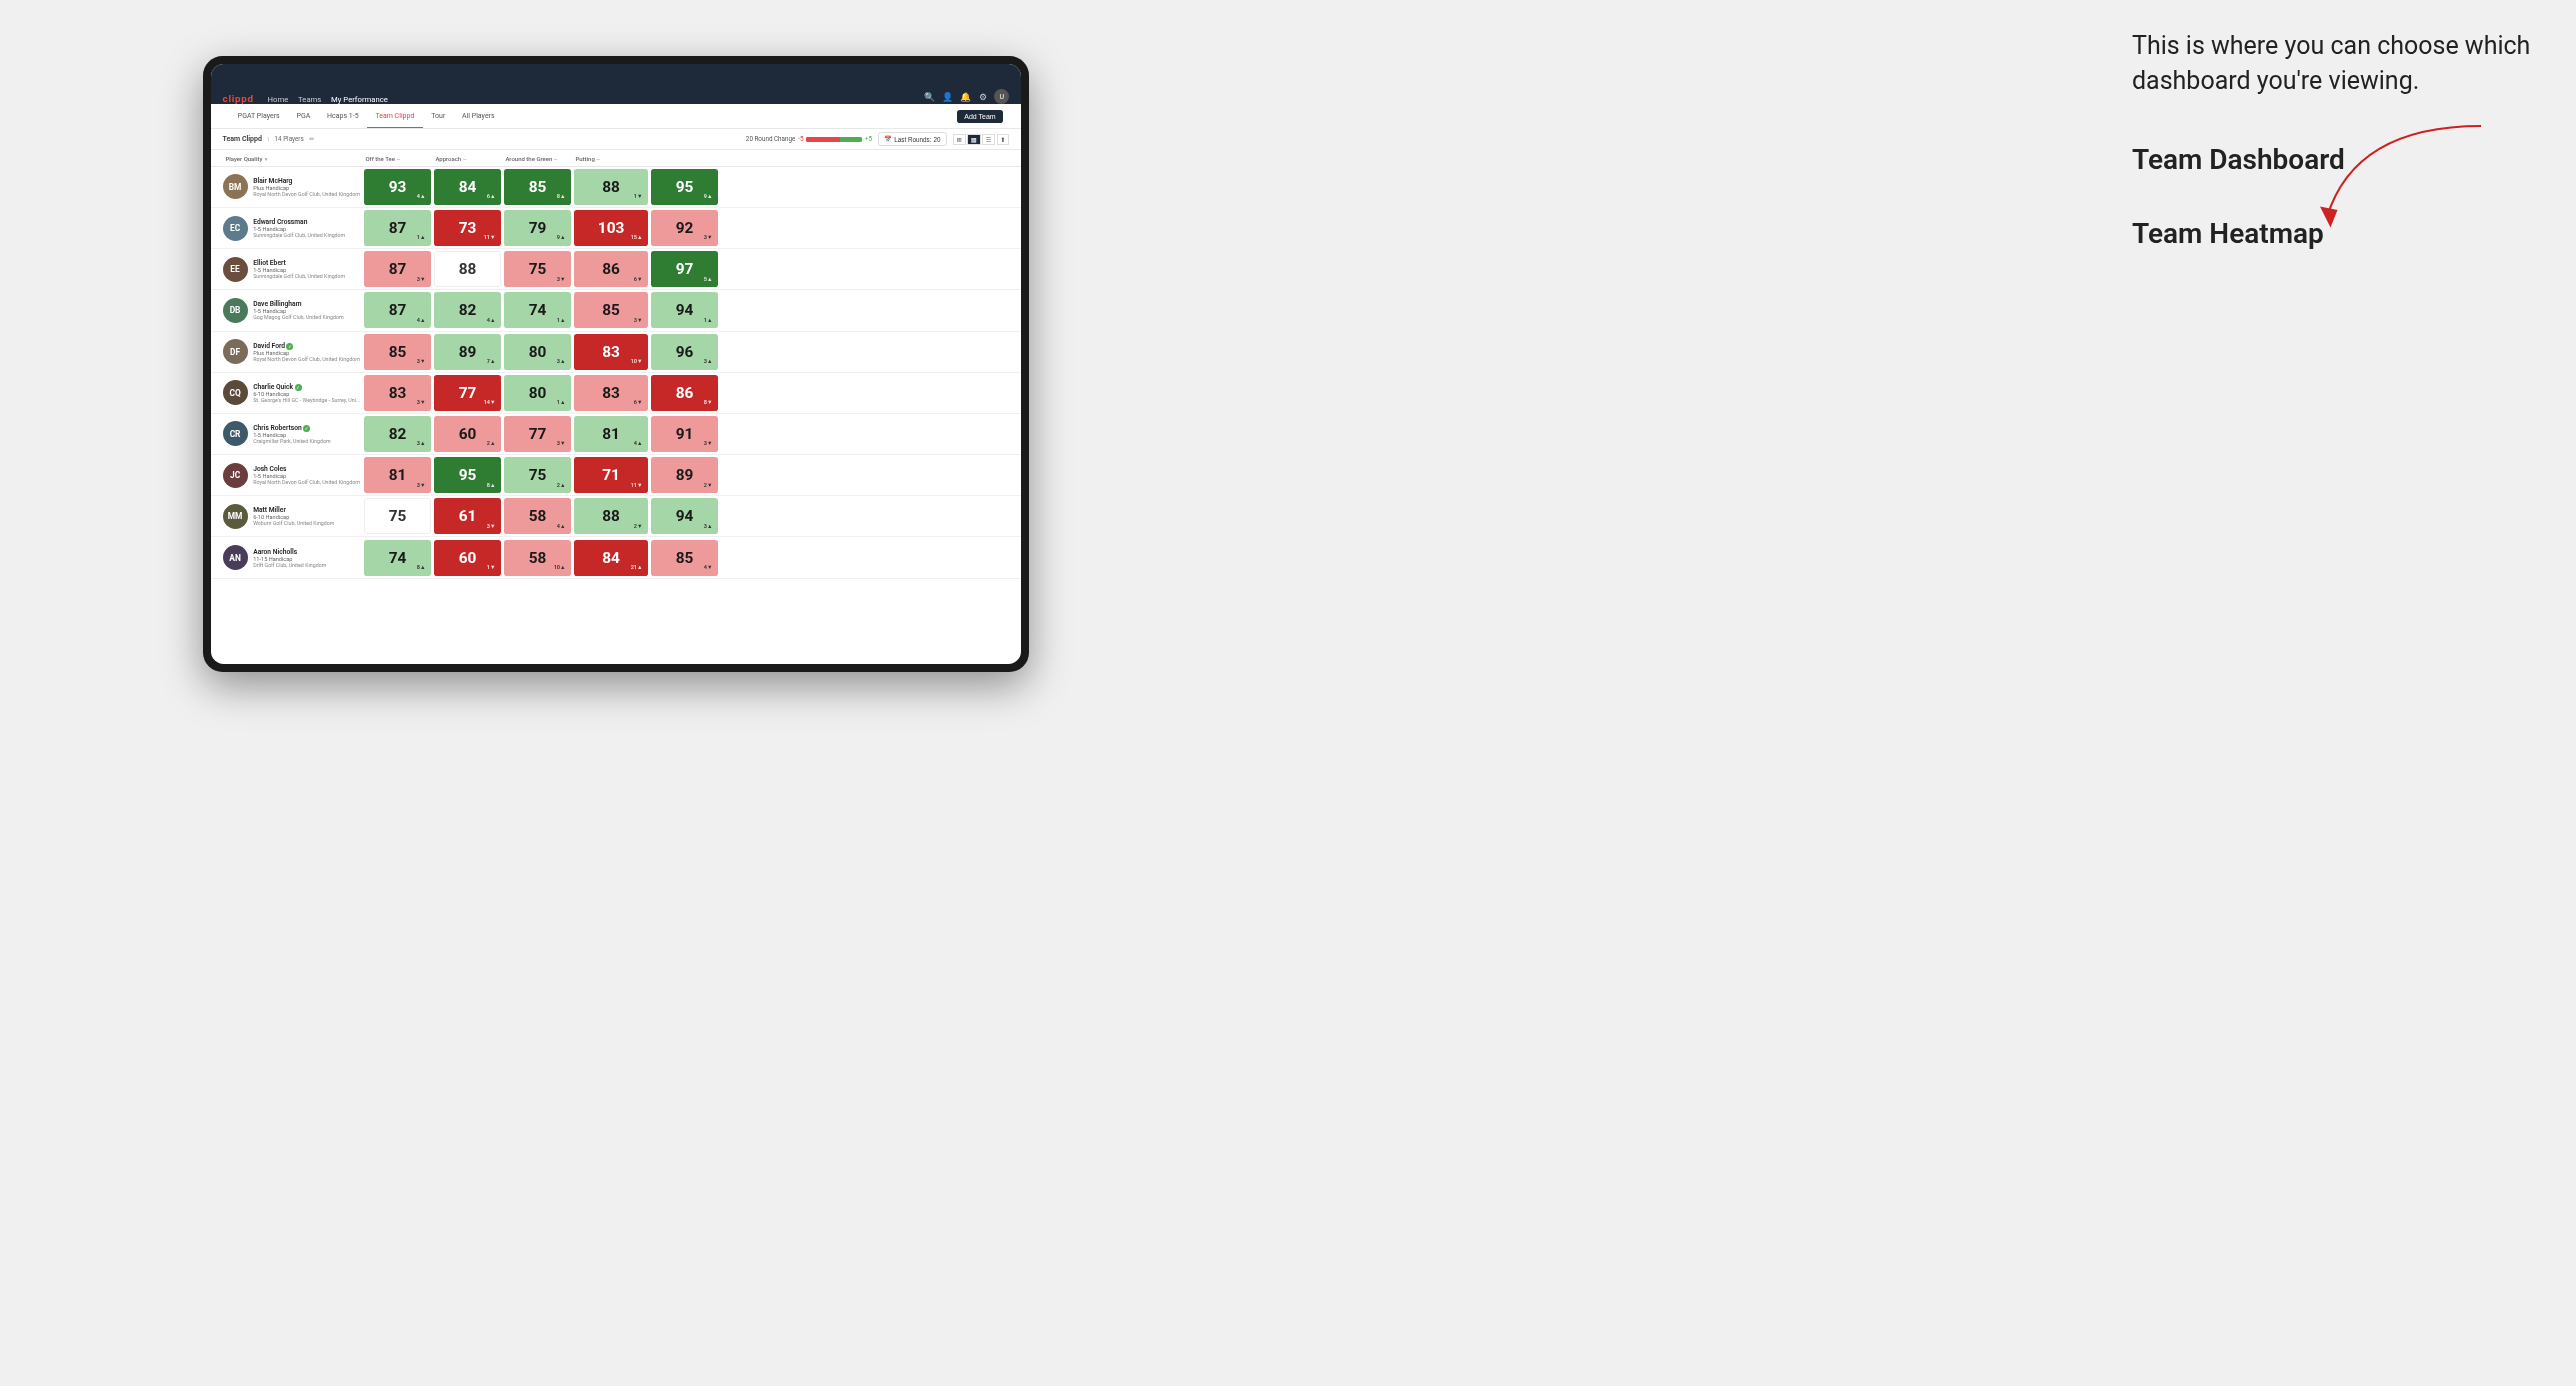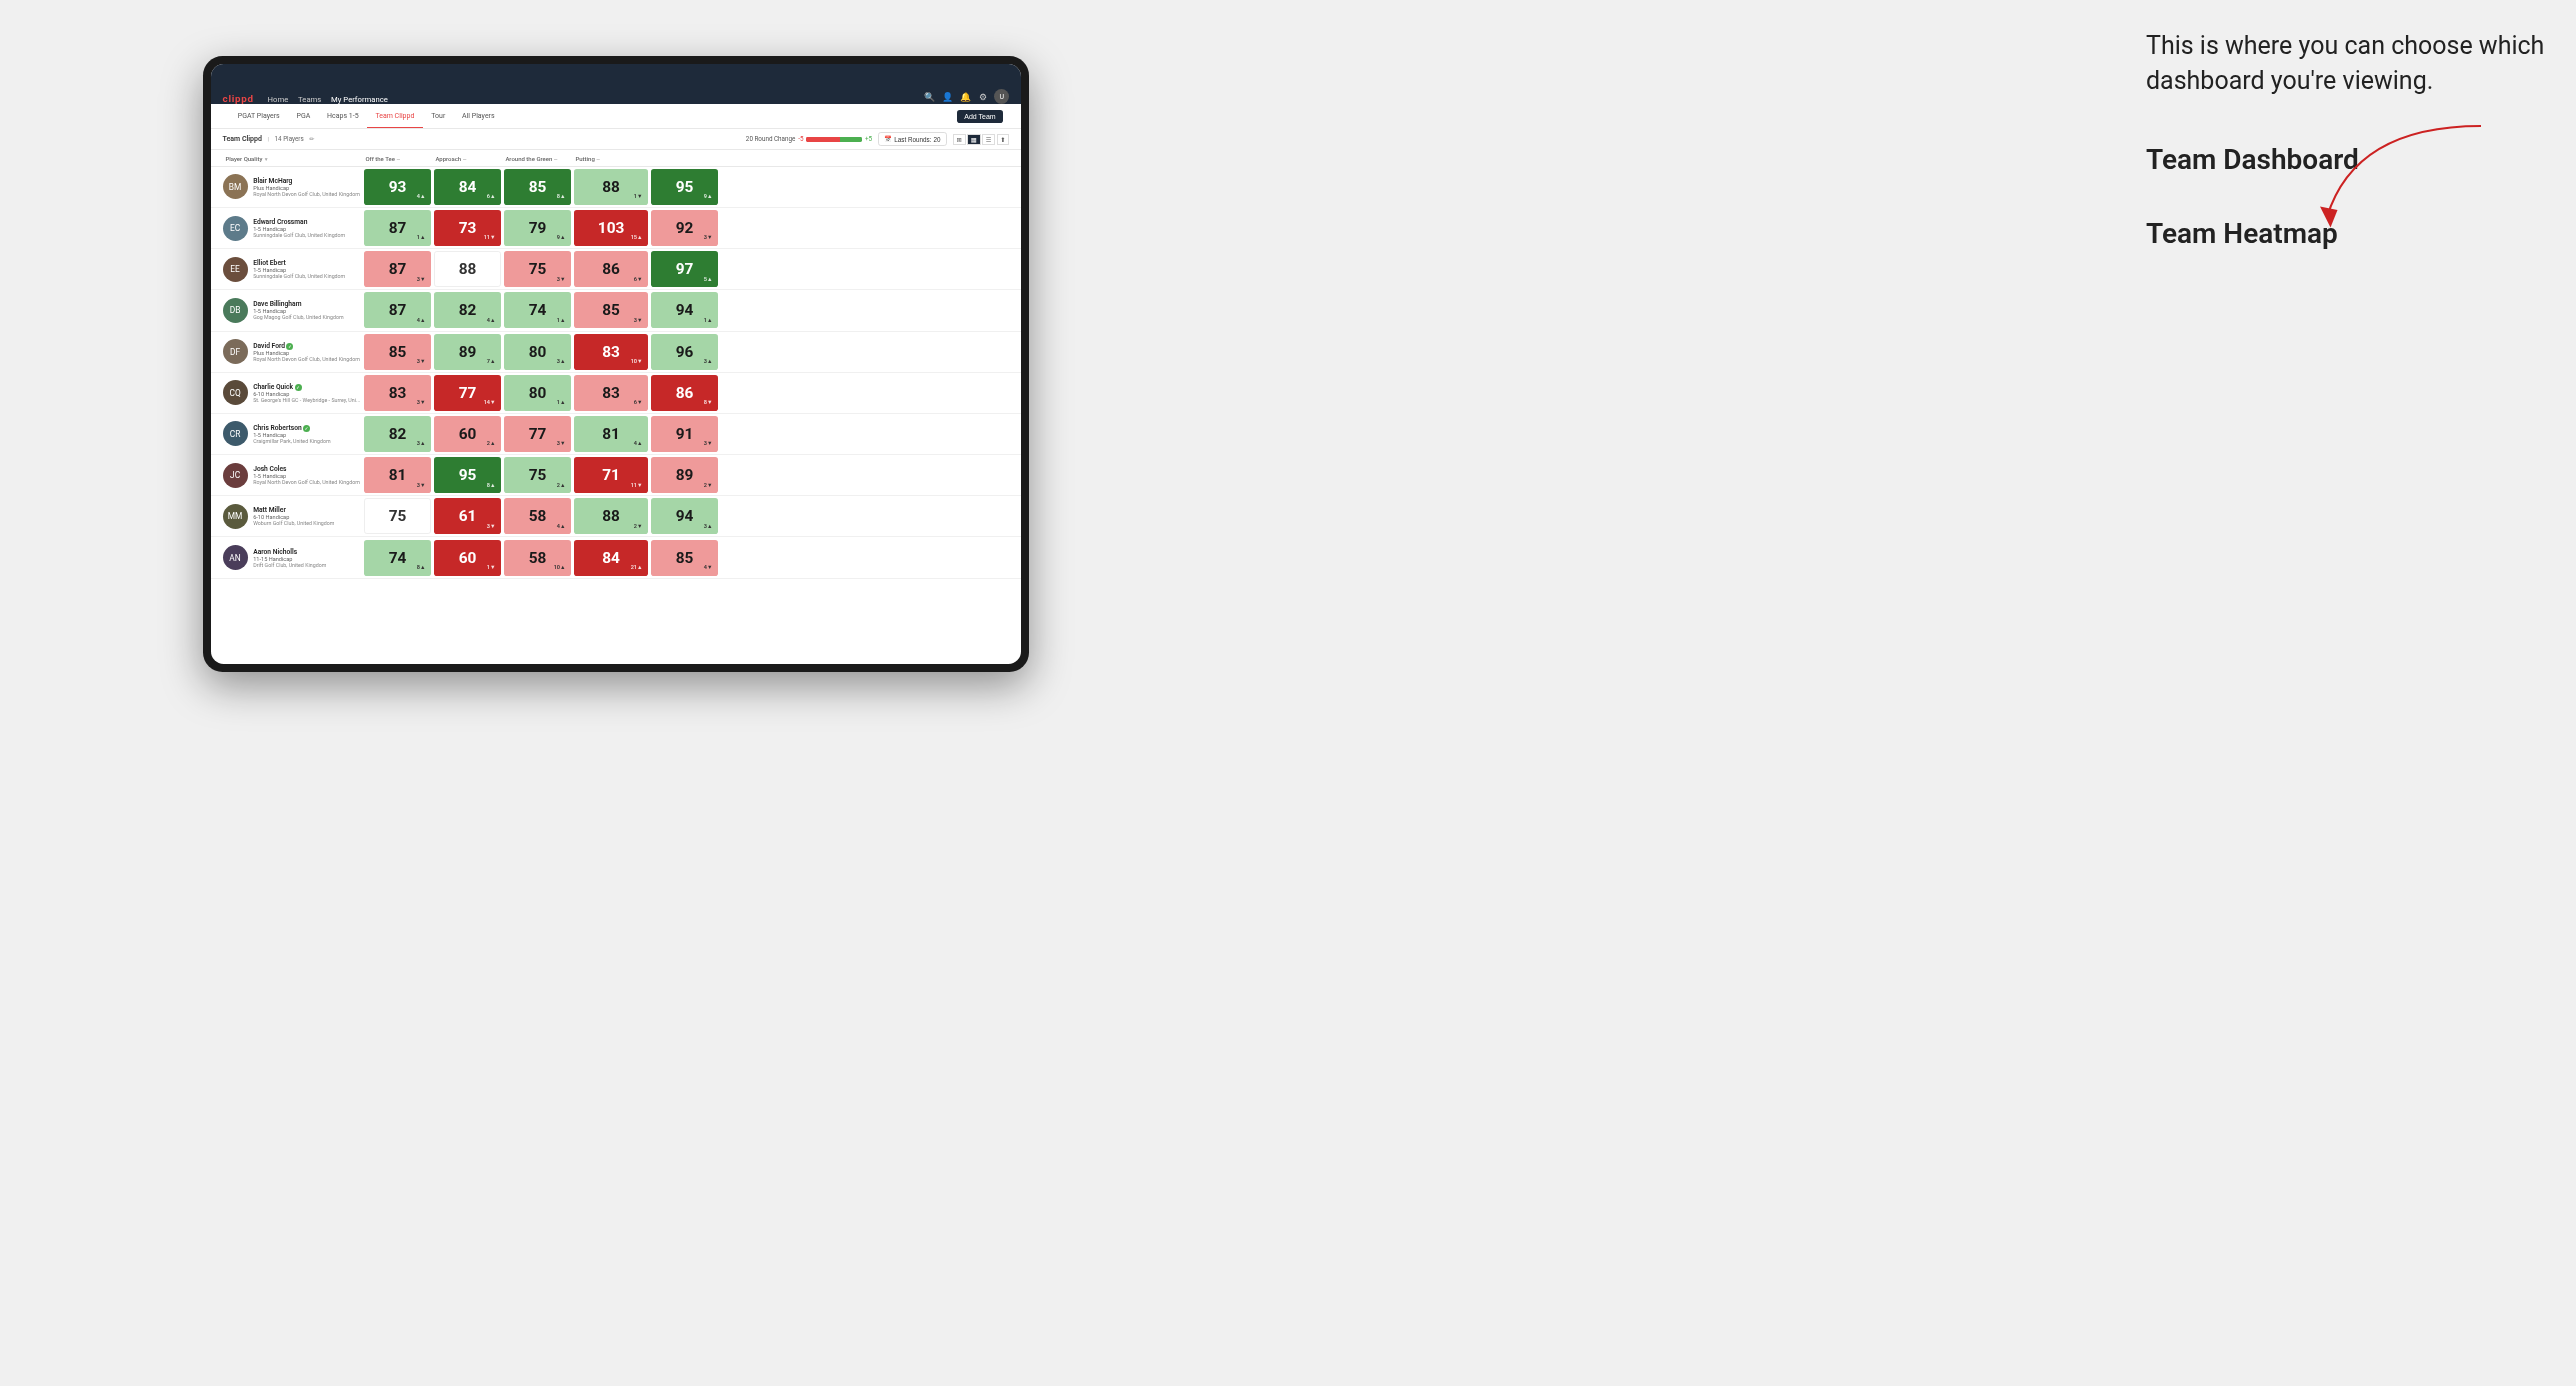--- a/index.html
+++ b/index.html
@@ -9,21 +9,21 @@
       width: 2576px;
       height: 1386px;
       overflow: hidden;
       position: relative;
     }
 
     
     .annotation-area {
       position: absolute;
       top: 28px;
-      right: 24px;
+      right: 38px;
       width: 406px;
       font-size: 25px;
       color: #222;
       line-height: 1.4;
     }
     .annotation-text {
       font-size: 25px;
       color: #222;
       margin-bottom: 14px;
     }
@@ -270,21 +270,21 @@
       height: 25px;
       border-radius: 50%;
       background: #888;
       flex-shrink: 0;
       overflow: hidden;
       display: flex;
       align-items: center;
       justify-content: center;
       font-size: 8.4px;
       color: #fff;
-      font-weight: 400;
+      font-weight: 700;
     }
     .player-details { min-width: 0; }
     .player-name {
       font-size: 6.7px;
       font-weight: 600;
       color: #222;
       white-space: nowrap;
       overflow: hidden;
       text-overflow: ellipsis;
     }

